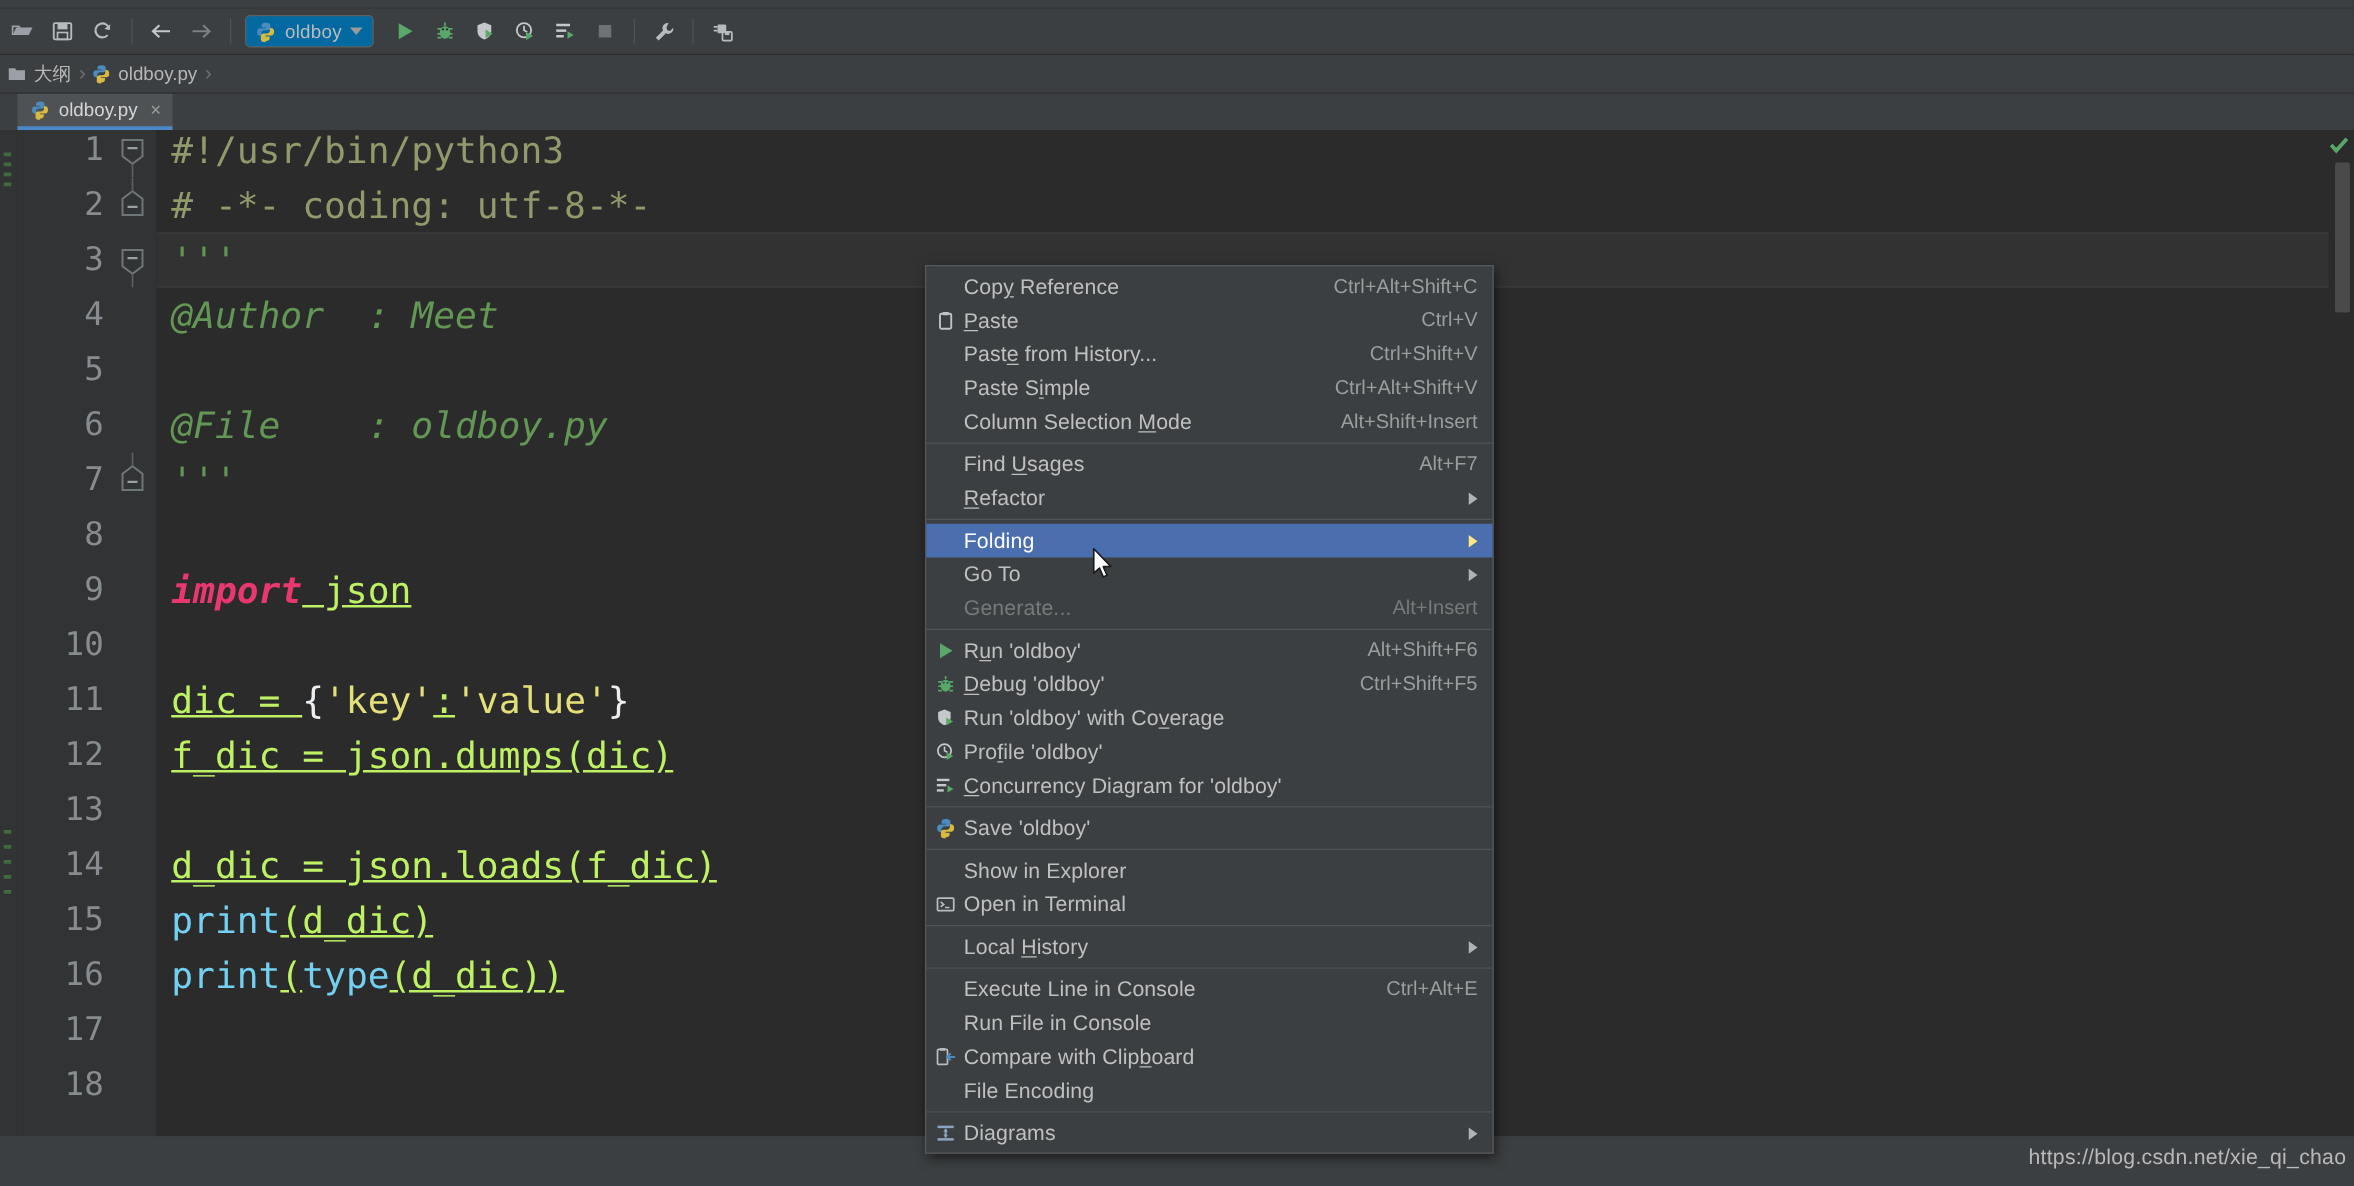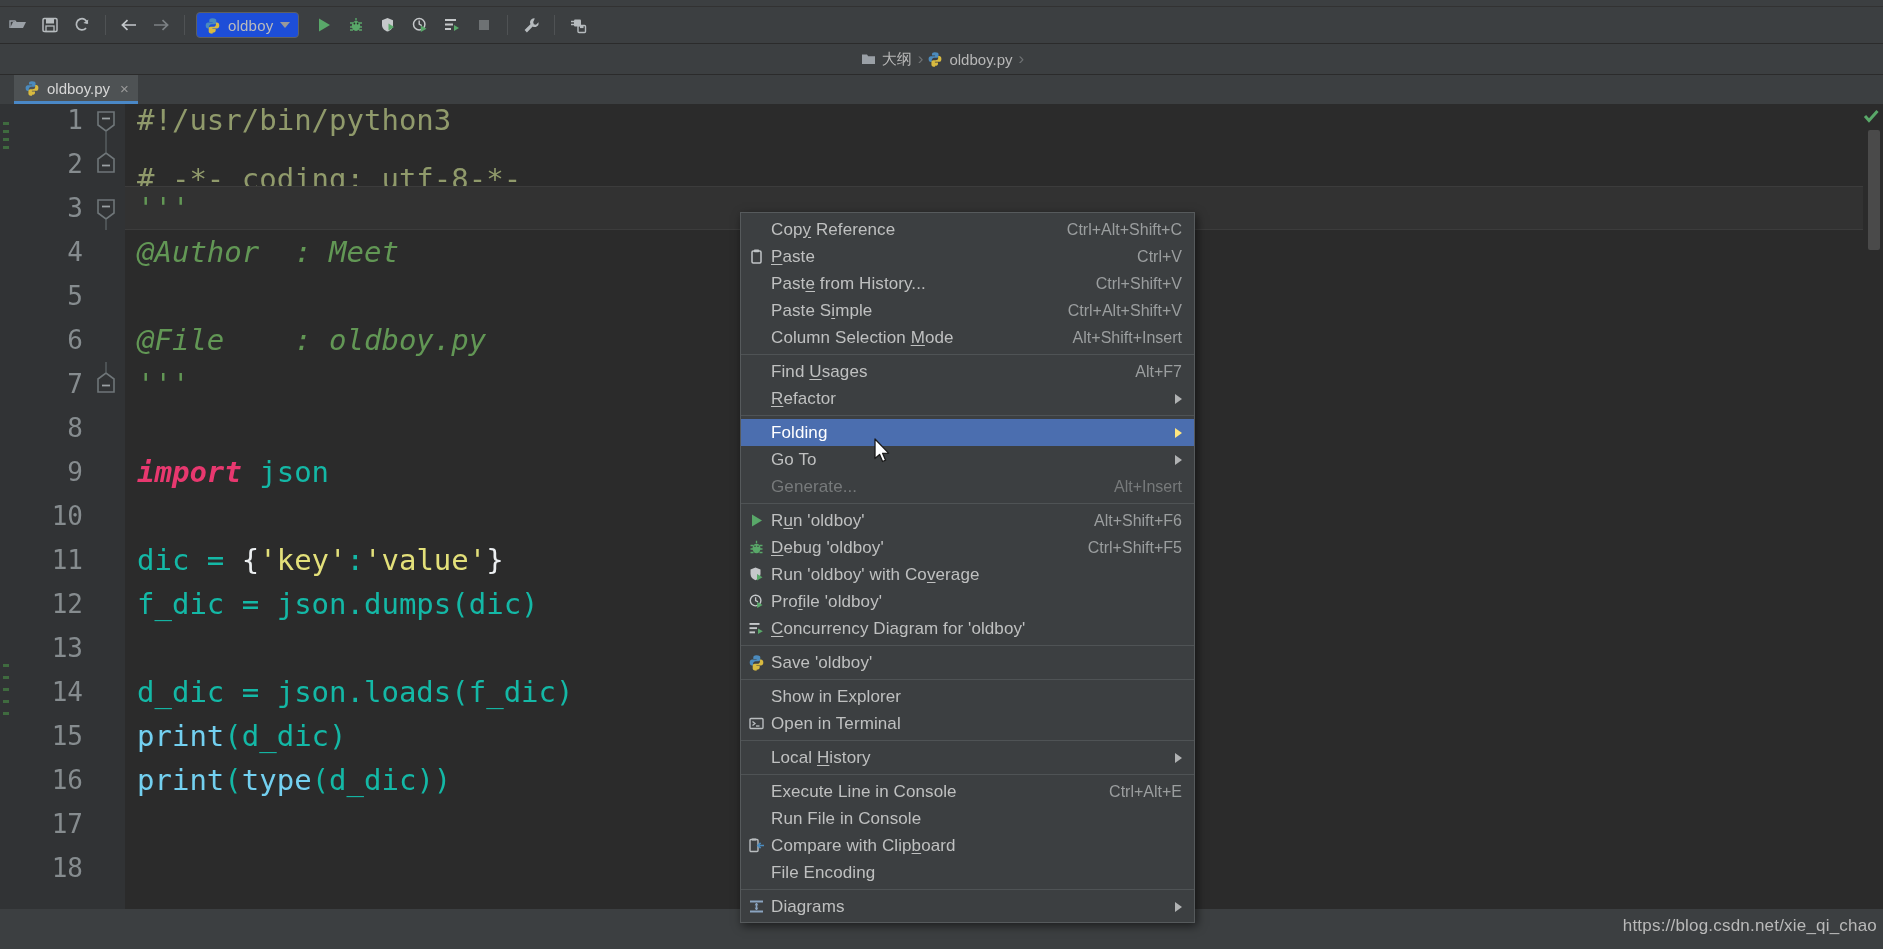--- a/index.html
+++ b/index.html
@@ -28,35 +28,35 @@
     display: flex; align-items: center; justify-content: center;
     border-radius: 3px;
   }
   .tb-sep { width: 1px; height: 20px; background: #4f5254; margin: 0 7px; }
   .tb-ico { display: block; }
 
   
   .runcfg {
     display: flex; align-items: center; gap: 7px;
     height: 26px; padding: 0 8px 0 7px; margin-left: 4px;
-    border: 1px solid #5e6060; border-radius: 4px; background: #1d4ed8;
+    border: 1px solid #5e6060; border-radius: 4px; background: #0369a1;
   }
   .runcfg-label {
     color: #bbbbbb; font-size: 15px; letter-spacing: .2px;
   }
   .caret-dn {
     width: 0; height: 0; border-left: 5px solid transparent;
     border-right: 5px solid transparent; border-top: 6px solid #9a9a9a;
   }
 
   
   .breadcrumb {
     position: absolute; left: 0; top: 44px; width: 1883px; height: 31px;
     background: #3c3f41; border-bottom: 1px solid #2b2b2b;
-    display: flex; align-items: center; padding-left: 6px; justify-content: center;
+    display: flex; align-items: center; padding-left: 6px;
   }
   .crumb { display: flex; align-items: center; gap: 6px; padding-right: 4px; }
   .crumb-txt { color: #b7b7b7; font-size: 15px; }
   .crumb-chev {
     color: #6e7173; font-size: 17px; margin: 0 4px 0 2px; font-weight: 300;
   }
 
   
   .tabbar {
     position: absolute; left: 0; top: 75px; width: 1883px; height: 29px;
@@ -109,21 +109,21 @@
   .code-line {
     position: absolute; left: 12px; white-space: pre;
     font-family: "DejaVu Sans Mono", monospace; font-size: 29px;
     line-height: 44px; color: #a9b7c6;
   }
   .tok-comment { color: #909a6b; }
   .tok-doc     { color: #629755; font-style: italic; }
   .tok-kw      { color: #e8386f; font-style: italic; font-weight: bold; }
   .tok-str     { color: #e3e07a; }
   .tok-builtin { color: #73d0f0; }
-  .tok-plain   { color: #14b8a6; }
+  .tok-plain   { color: #bef264; text-decoration: underline; }
   .tok-brace   { color: #eceff1; }
 
   
   .right-rail {
     position: absolute; right: 0; top: 104px; width: 20px; height: 805px;
     background: #2b2b2b;
   }
   .inspect-ok {
     position: absolute; right: 4px; top: 4px; width: 16px; height: 16px;
   }
@@ -361,21 +361,21 @@
         <div class="lineno" style="top: 478px;">12</div>
         <div class="lineno" style="top: 522px;">13</div>
         <div class="lineno" style="top: 566px;">14</div>
         <div class="lineno" style="top: 610px;">15</div>
         <div class="lineno" style="top: 654px;">16</div>
         <div class="lineno" style="top: 698px;">17</div>
         <div class="lineno" style="top: 742px;">18</div>
       </div>
     <div class="code-area" id="codearea">
         <div class="code-line" style="top: -6px;"><span class="tok-comment">#!/usr/bin/python3</span></div>
-        <div class="code-line" style="top: 38px; margin-top: 15px;"><span class="tok-comment"># -*- coding: utf-8-*-</span></div>
+        <div class="code-line" style="top: 38px;"><span class="tok-comment"># -*- coding: utf-8-*-</span></div>
         <div class="caret-line" style="top: 82px;"></div>
         <div class="code-line" style="top: 82px;"><span class="tok-doc">'''</span></div>
         <div class="code-line" style="top: 126px;"><span class="tok-doc">@Author  : Meet</span></div>
         <div class="code-line" style="top: 214px;"><span class="tok-doc">@File    : oldboy.py</span></div>
         <div class="code-line" style="top: 258px;"><span class="tok-doc">'''</span></div>
         <div class="code-line" style="top: 346px;"><span class="tok-kw">import</span><span class="tok-plain"> json</span></div>
         <div class="code-line" style="top: 434px;"><span class="tok-plain">dic = </span><span class="tok-brace">{</span><span class="tok-str">'key'</span><span class="tok-plain">:</span><span class="tok-str">'value'</span><span class="tok-brace">}</span></div>
         <div class="code-line" style="top: 478px;"><span class="tok-plain">f_dic = json.dumps(dic)</span></div>
         <div class="code-line" style="top: 566px;"><span class="tok-plain">d_dic = json.loads(f_dic)</span></div>
         <div class="code-line" style="top: 610px;"><span class="tok-builtin">print</span><span class="tok-plain">(d_dic)</span></div>

